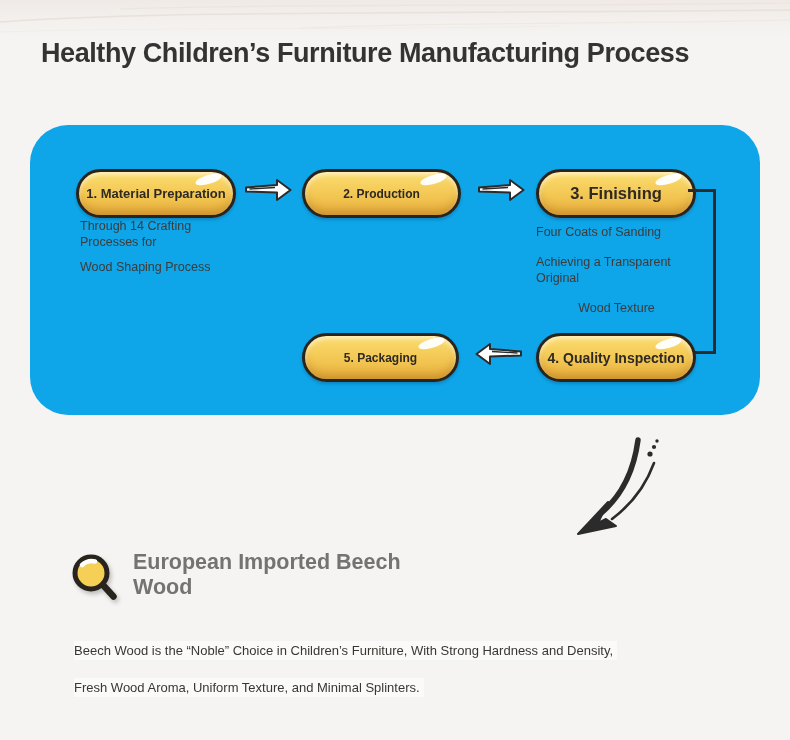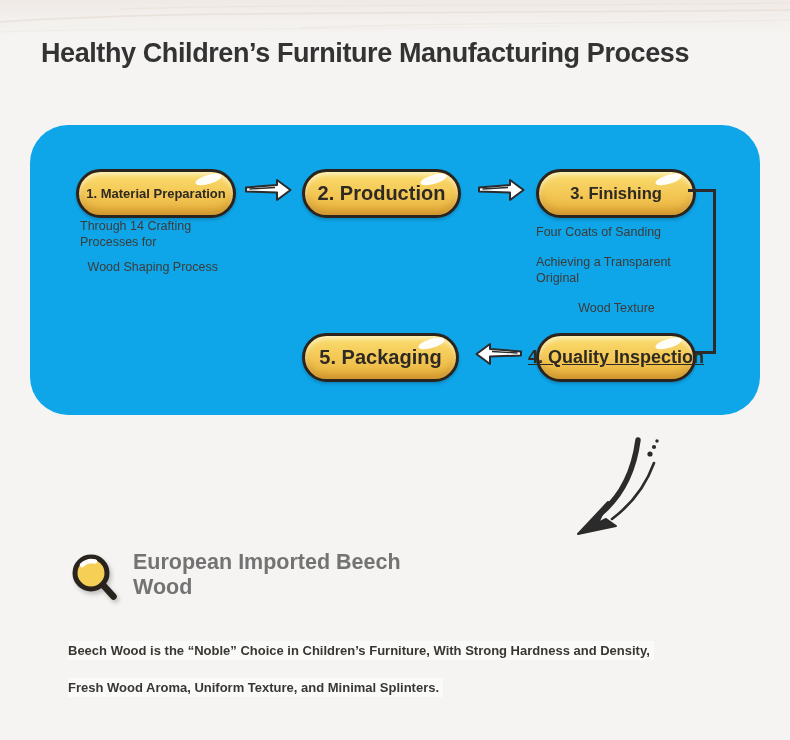--- a/index.html
+++ b/index.html
@@ -40,25 +40,25 @@
                inset 0 -8px 10px -4px rgba(160,100,15,.45),
                0 2px 3px rgba(0,0,0,.18);
     display:flex;align-items:center;justify-content:center;
   }
   .pill-glare{
     position:absolute;top:3px;right:11px;width:27px;height:9px;
     background:#ffffff;border-radius:50%;
     transform:rotate(-16deg);opacity:.95;
   }
   .pill-label{
-    font-weight:bold;color:#2e2922;font-size:20px;
+    font-weight:bold;color:#2e2922;font-size:12px;
     position:relative;z-index:2;white-space:nowrap;
   }
   .pill-label.sm{font-size:13px;}
-  .pill-label.xs{font-size:18px;text-decoration:underline;}
+  .pill-label.xs{font-size:14px;}
   .pill-label.lg{font-size:16.5px;}
 
   .flow-arrow{position:absolute;width:50px;height:26px;}
   .flow-arrow.flip{transform:scaleX(-1);}
 
   .connector{
     position:absolute;left:658px;top:64px;width:28px;height:165px;
     border:3px solid #2b2b2b;border-left:none;
     box-sizing:border-box;
   }
@@ -73,22 +73,22 @@
 
   .magnifier{position:absolute;left:67px;top:551px;filter:drop-shadow(2px 3px 2px rgba(0,0,0,.22));}
 
   .section-heading{
     position:absolute;left:133px;top:550px;width:300px;
     font-size:21.5px;font-weight:bold;color:#737373;line-height:1.15;
     margin:0;
   }
 
   .body-par{
-    position:absolute;left:68px;
-    font-size:13px;font-weight:700;color:#3a3733;
+    position:absolute;left:74px;
+    font-size:13px;font-weight:400;color:#3a3733;
     background:rgba(255,255,255,.5);
     padding:2px 4px 2px 0;
     margin:0;white-space:nowrap;
   }
   .body-par.l1{top:641px;}
   .body-par.l2{top:678px;}
 </style>
 </head>
 <body>
 
@@ -129,21 +129,21 @@
 
     <div class="pill" style="left:506px;top:44px;width:154px;">
       <span class="pill-glare"></span>
       <span class="pill-label lg">3. Finishing</span>
     </div>
 
     <div class="connector"></div>
 
     <div class="detail-col" style="left:50px;top:93px;width:138px;">
       <p>Through 14 Crafting Processes for</p>
-      <p style="margin-top:3px;text-align:right;">Wood Shaping Process</p>
+      <p style="margin-top:3px;">Wood Shaping Process</p>
     </div>
 
 
     <div class="detail-col" style="left:506px;top:99px;width:158px;">
       <p style="margin-bottom:14px;">Four Coats of Sanding</p>
       <p>Achieving a Transparent Original</p>
       <p style="margin-top:14px;margin-left:3px;text-align:center;">Wood Texture</p>
     </div>
 
     <div class="pill" style="left:272px;top:208px;width:151px;text-align:center;">

